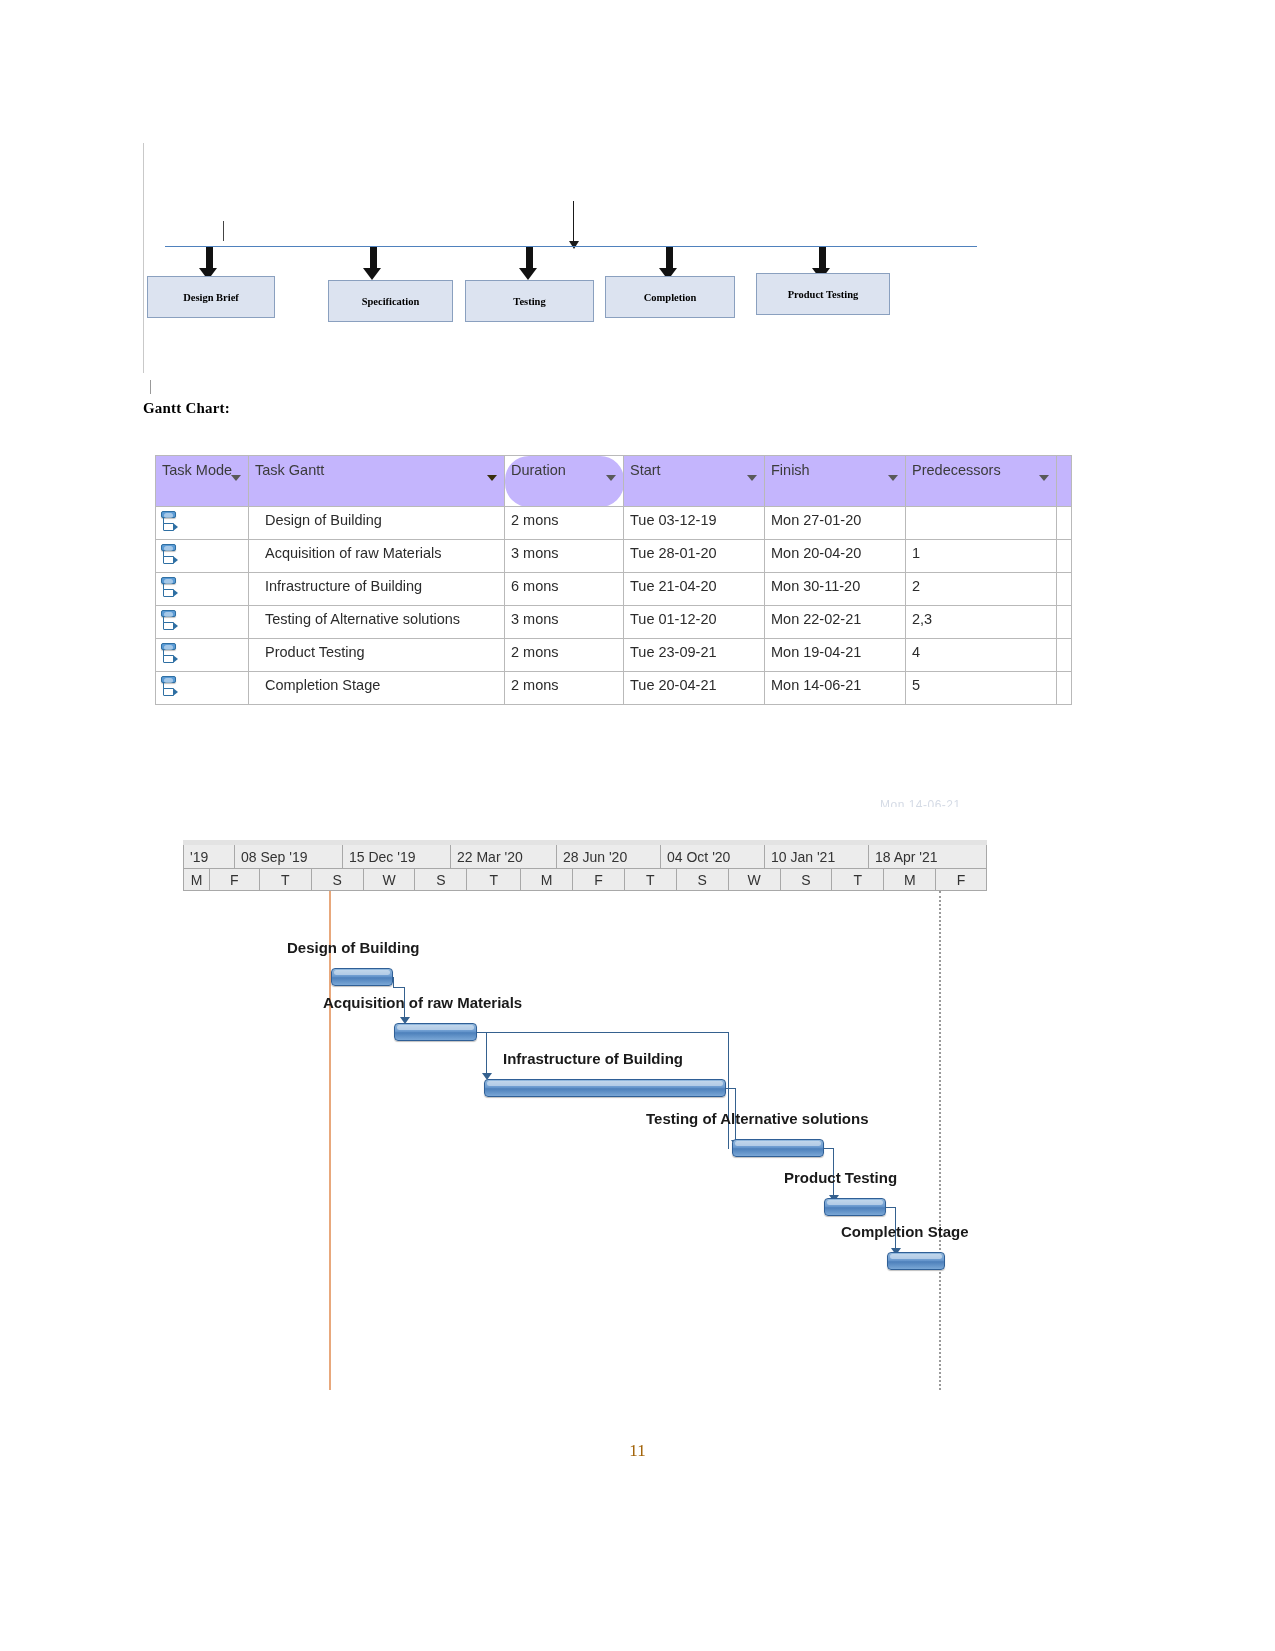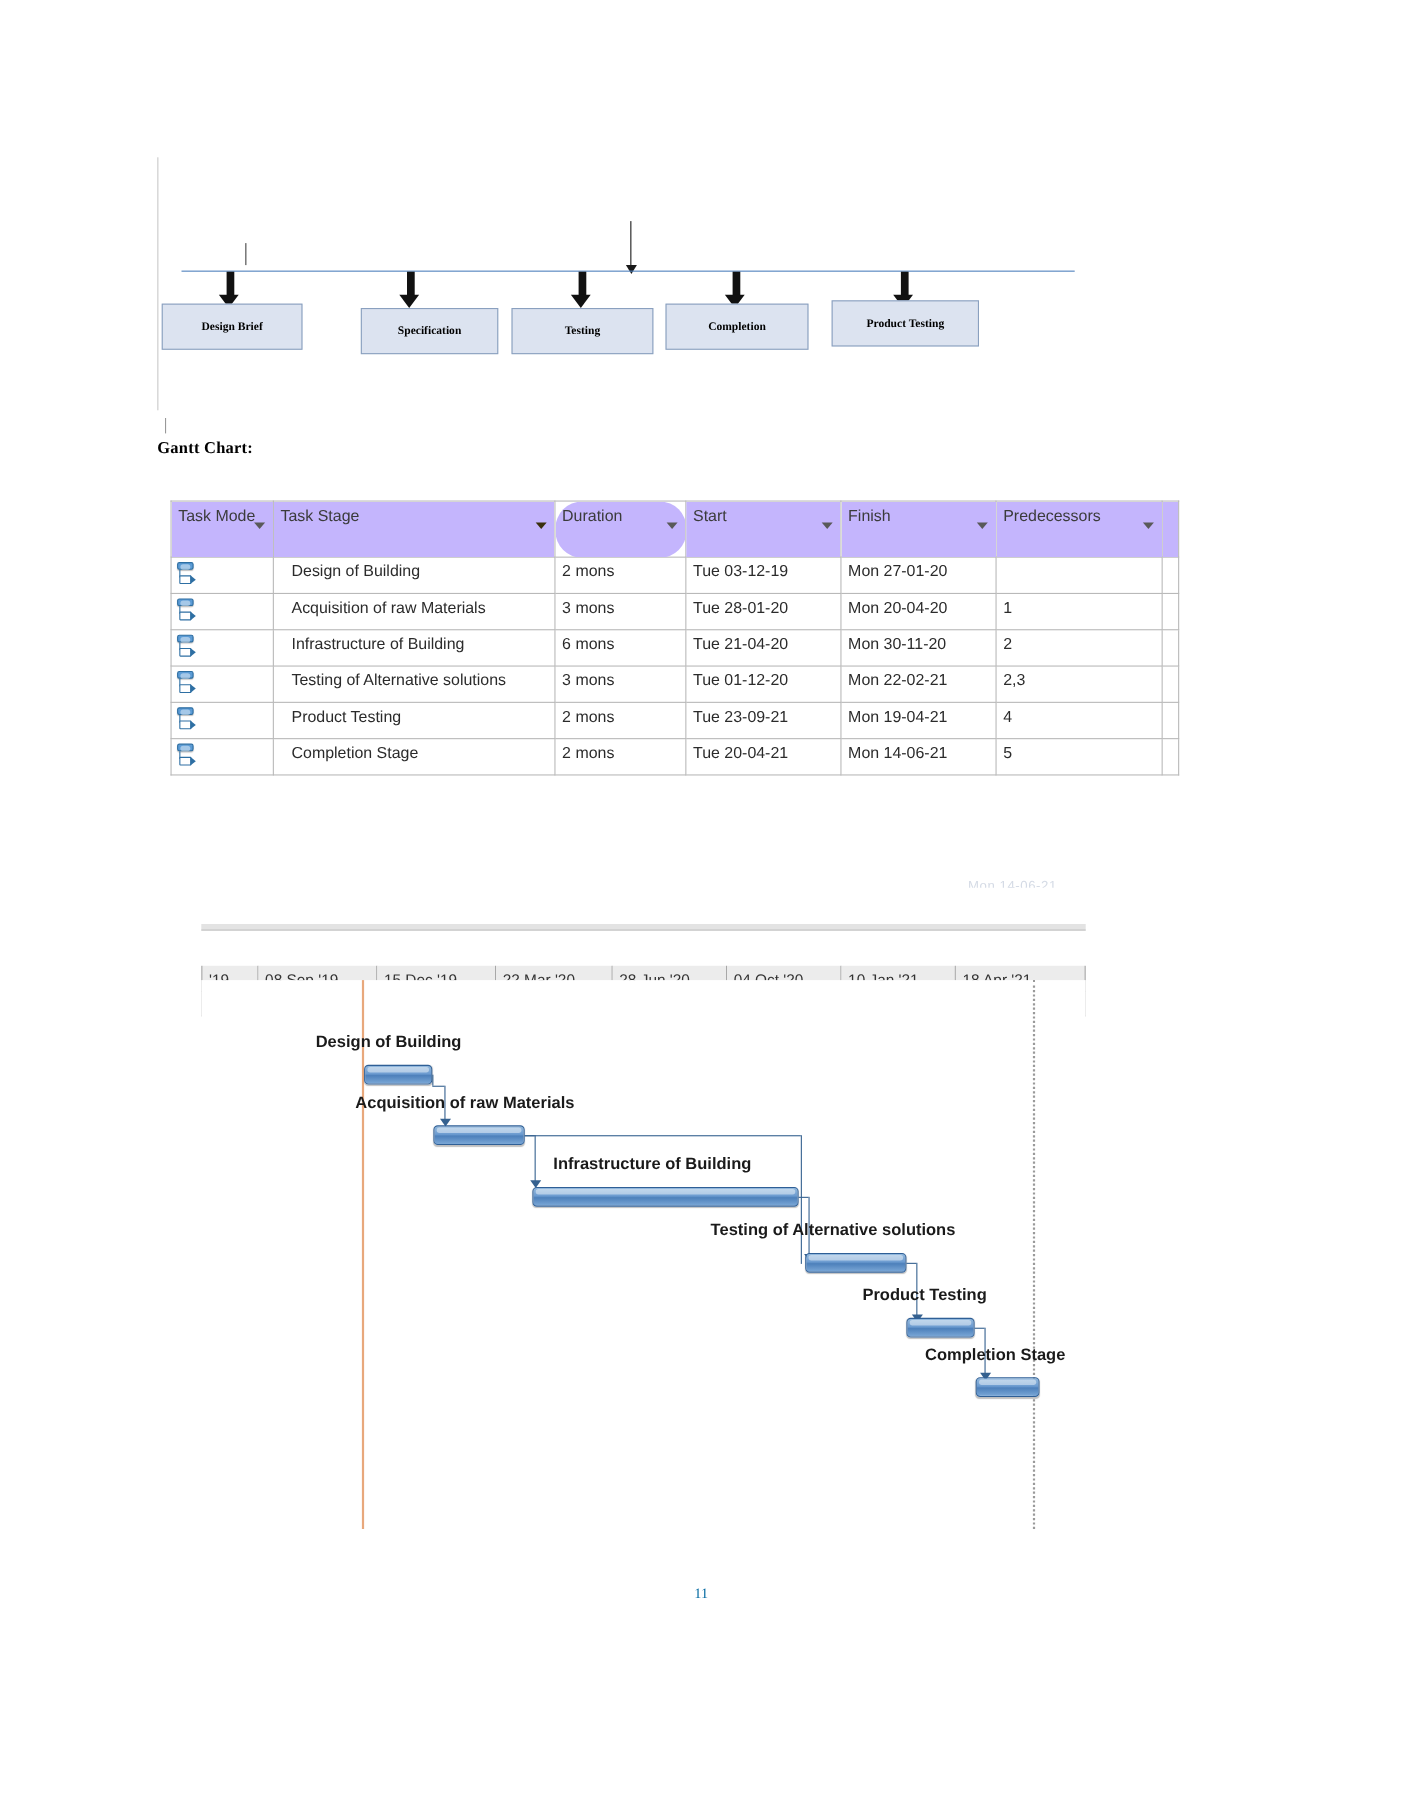--- a/index.html
+++ b/index.html
@@ -262,21 +262,20 @@
     width: 804px; height: 5px;
     background: #e3e3e3;
     border-bottom: 1px solid #c2c2c2;
   }
   #tl-major, #tl-minor {
     position: absolute;
     left: 0;
     display: flex;
     width: 804px;
     box-sizing: border-box;
-    margin-top: 33px;
   }
   #tl-major { top: 5px; height: 24px; }
   #tl-minor { top: 29px; height: 22px; }
   .tl-cell {
     background: #ececec;
     border-right: 1px solid #a8a8a8;
     border-bottom: 1px solid #a8a8a8;
     box-sizing: border-box;
     display: flex;
     align-items: center;
@@ -355,22 +354,22 @@
   }
 
   
   #page-number {
     position: absolute;
     left: 0;
     top: 1441px;
     width: 1275px;
     text-align: center;
     font-family: "Liberation Serif", serif;
-    font-size: 13px;
-    color: #0369a1;
+    font-size: 17px;
+    color: #a16207;
   }
 </style>
 </head>
 <body>
 
 <div id="org-diagram">
   <div id="org-left-rule"></div>
 
 
   <div id="org-root-connector"></div>
@@ -411,21 +410,21 @@
 <div id="gantt-title">Gantt Chart:</div>
 
 <table id="task-table">
   <thead>
     <tr>
       <th class="col-mode">
         <span class="th-inner">Task Mode</span>
         <span class="th-caret"></span>
       </th>
       <th class="col-taskname">
-        <span class="th-inner">Task Stage</span>
+        <span class="th-inner">Task Gantt</span>
         <span class="th-caret"></span>
       </th>
       <th class="col-duration">
         <span class="th-inner">Duration</span>
         <span class="th-caret"></span>
       </th>
       <th class="col-start">
         <span class="th-inner">Start</span>
         <span class="th-caret"></span>
       </th>

